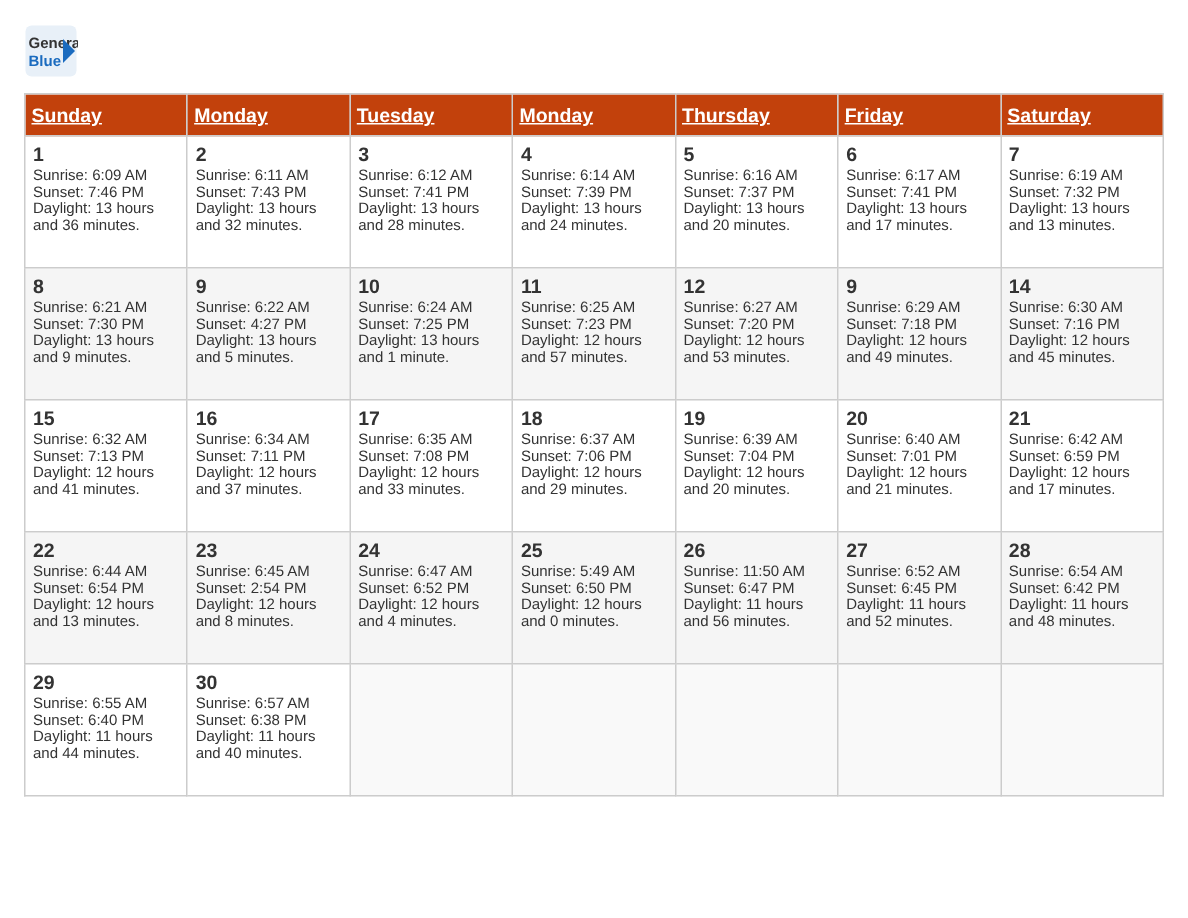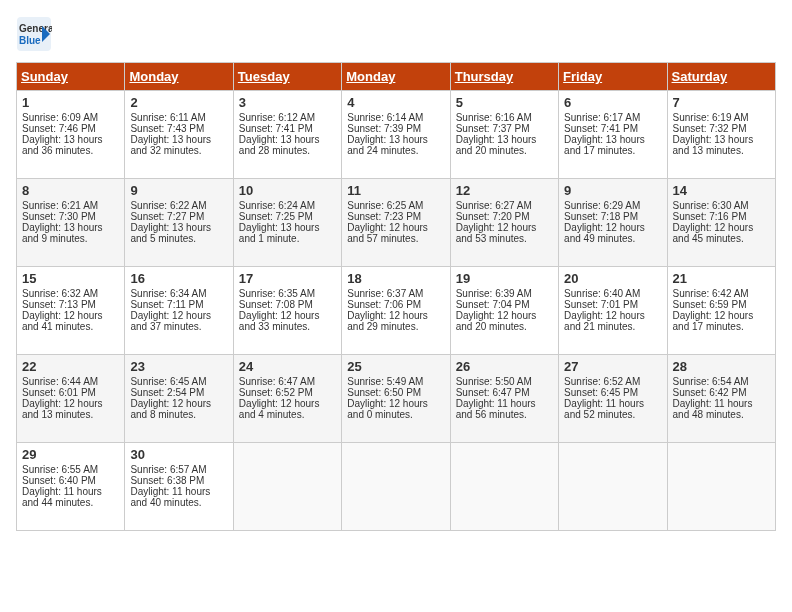--- a/index.html
+++ b/index.html
@@ -148,21 +148,21 @@
         <td>
           <span class="day-num">8</span>
           <div>Sunrise: 6:21 AM</div>
           <div>Sunset: 7:30 PM</div>
           <div>Daylight: 13 hours</div>
           <div>and 9 minutes.</div>
         </td>
         <td>
           <span class="day-num">9</span>
           <div>Sunrise: 6:22 AM</div>
-          <div>Sunset: 7:27 PM</div>
+          <div>Sunset: 4:27 PM</div>
           <div>Daylight: 13 hours</div>
           <div>and 5 minutes.</div>
         </td>
         <td>
           <span class="day-num">10</span>
           <div>Sunrise: 6:24 AM</div>
           <div>Sunset: 7:25 PM</div>
           <div>Daylight: 13 hours</div>
           <div>and 1 minute.</div>
         </td>
@@ -243,21 +243,21 @@
           <div>Sunrise: 6:42 AM</div>
           <div>Sunset: 6:59 PM</div>
           <div>Daylight: 12 hours</div>
           <div>and 17 minutes.</div>
         </td>
       </tr>
       <tr>
         <td>
           <span class="day-num">22</span>
           <div>Sunrise: 6:44 AM</div>
-          <div>Sunset: 6:01 PM</div>
+          <div>Sunset: 6:54 PM</div>
           <div>Daylight: 12 hours</div>
           <div>and 13 minutes.</div>
         </td>
         <td>
           <span class="day-num">23</span>
           <div>Sunrise: 6:45 AM</div>
           <div>Sunset: 2:54 PM</div>
           <div>Daylight: 12 hours</div>
           <div>and 8 minutes.</div>
         </td>
@@ -270,21 +270,21 @@
         </td>
         <td>
           <span class="day-num">25</span>
           <div>Sunrise: 5:49 AM</div>
           <div>Sunset: 6:50 PM</div>
           <div>Daylight: 12 hours</div>
           <div>and 0 minutes.</div>
         </td>
         <td>
           <span class="day-num">26</span>
-          <div>Sunrise: 5:50 AM</div>
+          <div>Sunrise: 11:50 AM</div>
           <div>Sunset: 6:47 PM</div>
           <div>Daylight: 11 hours</div>
           <div>and 56 minutes.</div>
         </td>
         <td>
           <span class="day-num">27</span>
           <div>Sunrise: 6:52 AM</div>
           <div>Sunset: 6:45 PM</div>
           <div>Daylight: 11 hours</div>
           <div>and 52 minutes.</div>

